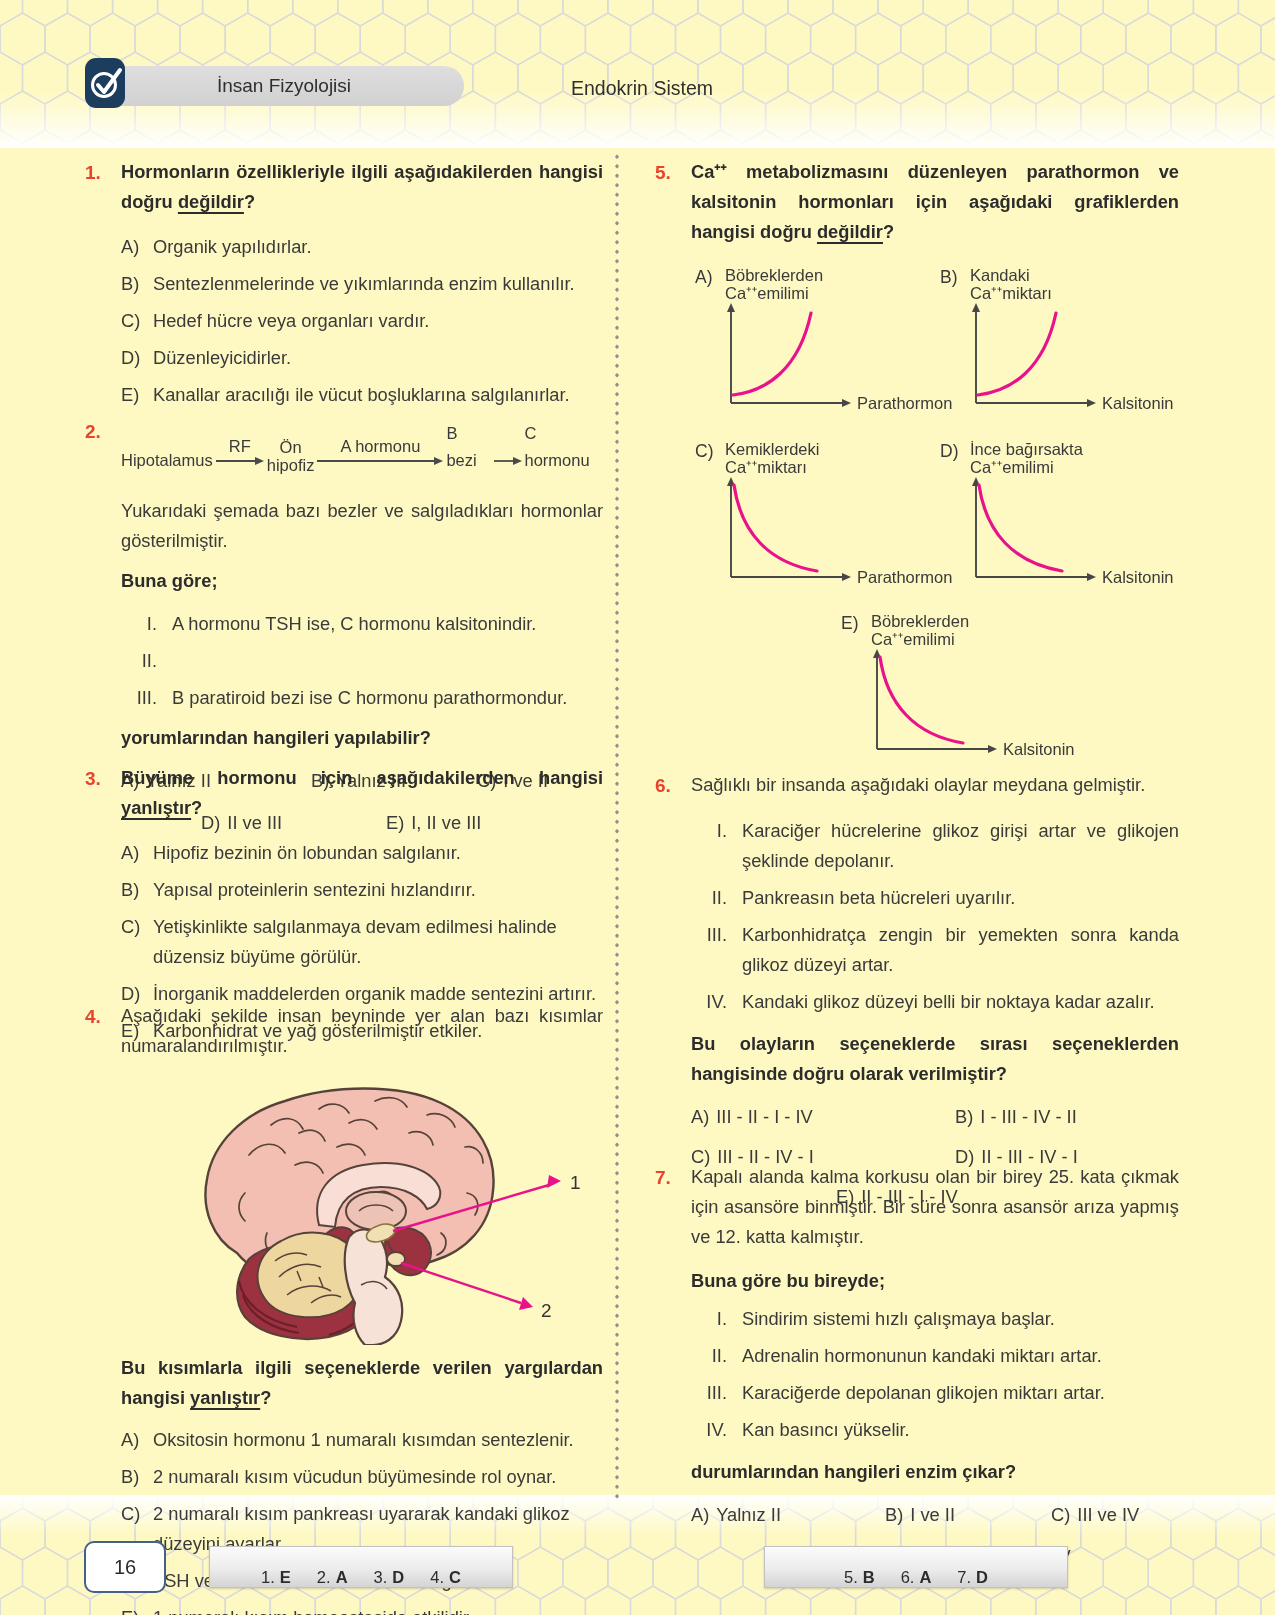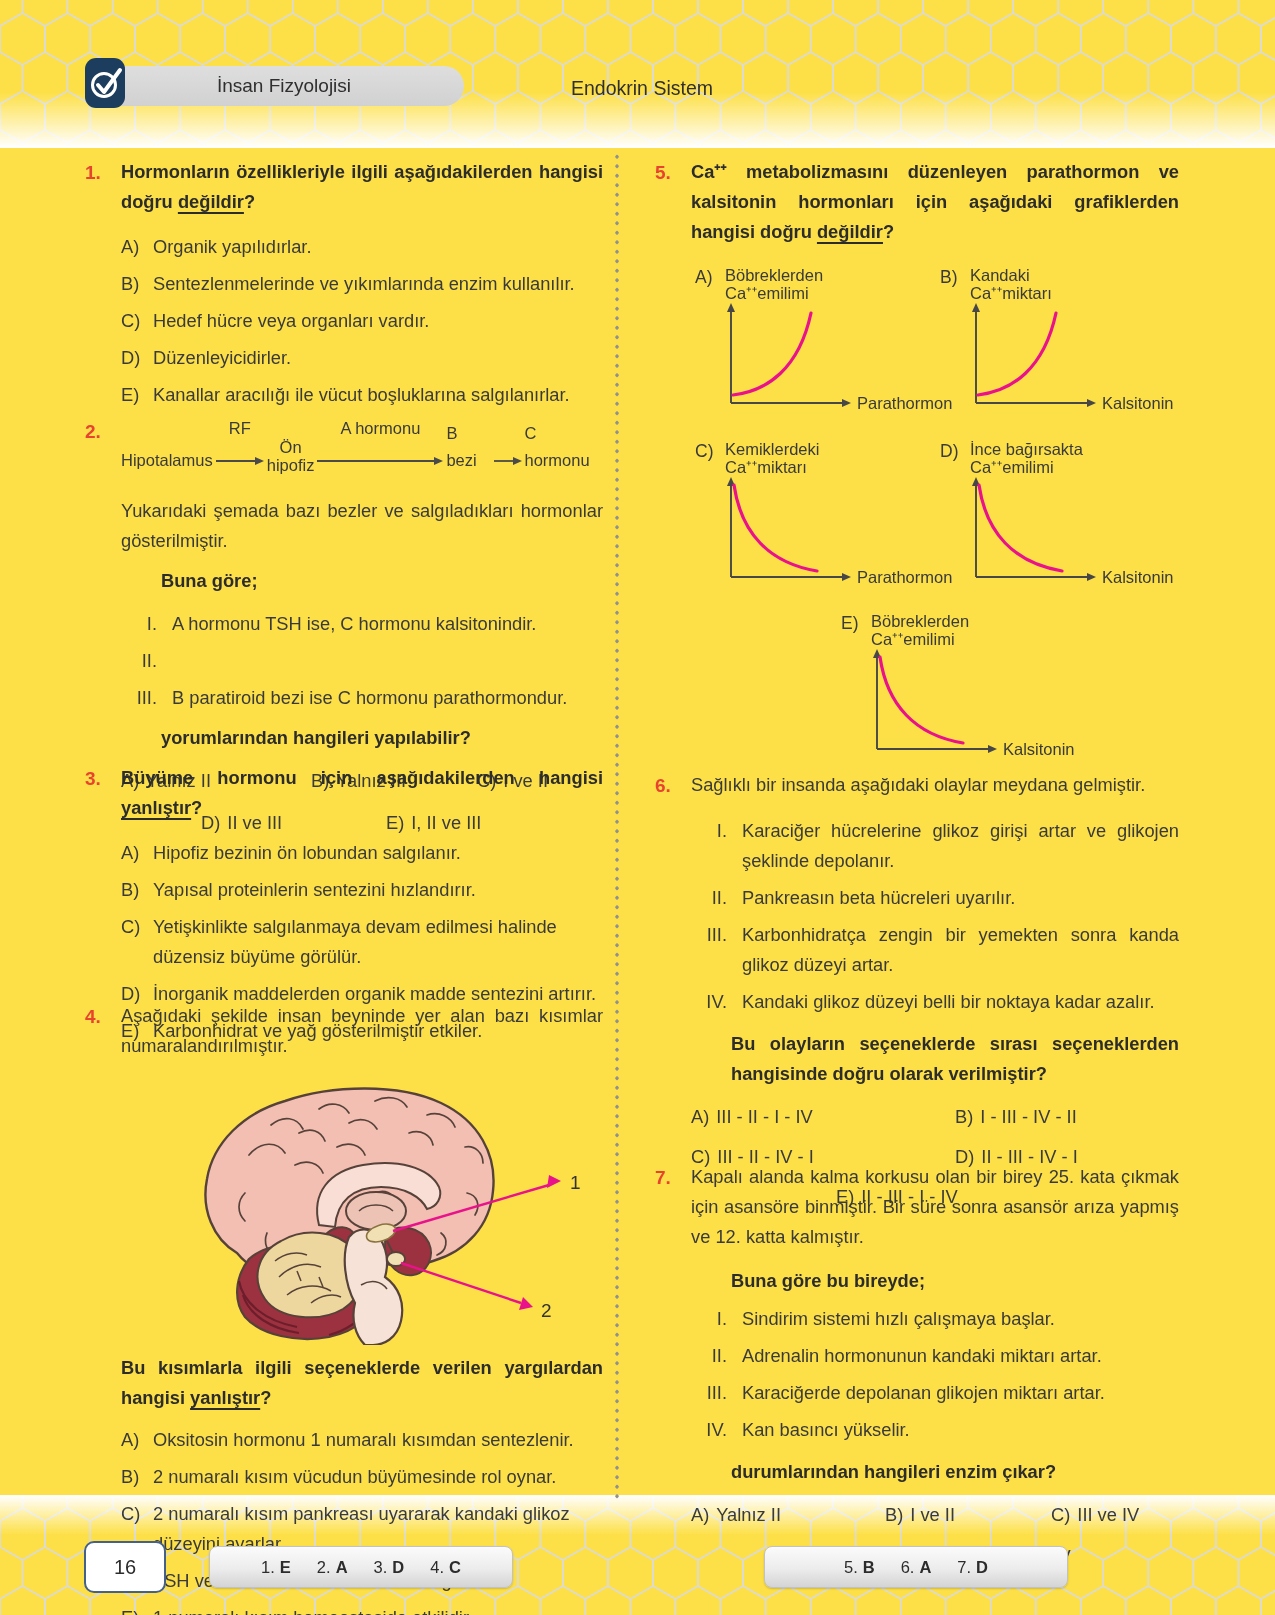--- a/index.html
+++ b/index.html
@@ -1,16 +1,16 @@
 <!DOCTYPE html>
 <html lang="tr"><head>
 <meta charset="utf-8">
 <style>
   html,body{margin:0;padding:0;background:#fff;}
-  .page{position:relative;width:1275px;height:1615px;background:#fde047;overflow:hidden;
+  .page{position:relative;width:1275px;height:1615px;background:#fef9c3;overflow:hidden;
         font-family:"Liberation Sans", sans-serif;color:#3a3a3a;}
   svg{display:block;}
   .band{position:absolute;left:0;}
   .band.top{top:0;}
   .band.bottom{bottom:0;}
   .fade-top{position:absolute;left:0;top:92px;width:1275px;height:56px;
             background:linear-gradient(rgba(255,255,255,0),#ffffff);}
   .fade-bottom{position:absolute;left:0;top:1495px;width:1275px;height:40px;
             background:linear-gradient(#ffffff,rgba(255,255,255,0));}
   
@@ -31,37 +31,37 @@
   #q4{top:1001px;left:85px;width:518px}
   #q5{top:157px;left:655px;width:524px}
   #q6{top:770px;left:655px;width:524px}
   #q7{top:1162px;left:655px;width:524px}
   .qnum{position:absolute;left:0;top:0;font-weight:700;font-size:19px;}
   .qbody{margin-left:36px;}
   p{margin:0;}
   .j{text-align:justify;}
   .stem{font-weight:700;color:#2c2c2c;}
   .u{text-decoration:underline;text-underline-offset:4px;text-decoration-thickness:1.5px;}
-  .bold{font-weight:700;color:#2c2c2c;margin-left:40px;}
+  .bold{font-weight:700;color:#2c2c2c;}
   .opts{margin-top:15px;}
   .opt{display:flex;margin-bottom:7px;}
   .opt .k{flex:none;width:32px;}
   .opt .t{flex:1;}
   .items{margin-top:13px;}
   .item{display:flex;margin-bottom:7px;}
   .item .rn{flex:none;width:36px;text-align:right;margin-right:15px;}
   .item .t{flex:1;text-align:justify;}
   .optrow{display:flex;margin-top:13px;}
   .oi .k{margin-right:7px;}
   .mt8{margin-top:8px}.mt10{margin-top:10px}.mt12{margin-top:12px}.mt14{margin-top:14px}
   .mt16{margin-top:16px}.mt22{margin-top:22px}
   
   .diag{display:flex;align-items:flex-end;gap:3px;font-size:16.5px;color:#3a3a3a;margin-top:4px;}
   .acol{display:flex;flex-direction:column;align-items:center;}
-  .acol .albl{line-height:1.05;margin-bottom:18px;}
+  .acol .albl{line-height:1.05;margin-bottom:0;}
   .acol svg{margin-bottom:7px;}
   .stack{display:flex;flex-direction:column;align-items:center;line-height:1.1;}
   .dax{stroke:#4a4a4a;stroke-width:1.8;}
   .daxf{fill:#4a4a4a;}
   
   .graphrow{display:flex;margin-left:4px;}
   .graph{flex:none;width:245px;}
   .gsvg{overflow:visible;}
   .gk{font-size:17.5px;fill:#3a3a3a;}
   .gl{font-size:16.5px;fill:#3a3a3a;}
@@ -70,23 +70,23 @@
   .curve{fill:none;stroke-width:3.2;stroke-linecap:round;}
   
   .figwrap{margin-left:58px;margin-top:6px;}
   .figlab{font-size:19px;fill:#333333;}
   .bstroke{stroke:#57423a;}
   .magenta-stroke{stroke-width:2.4;}
   
   .pagebox{position:absolute;left:84px;top:1541px;width:78px;height:48px;border:2px solid #44618a;
            border-radius:10px;background:#fff;display:flex;align-items:center;justify-content:center;
            font-size:20px;color:#2c2c2c;z-index:3;}
-  .ansbar{position:absolute;top:1546px;width:302px;height:40px;border-radius:8px;
+  .ansbar{position:absolute;top:1546px;width:302px;height:40px;border-radius:0;
           background:linear-gradient(#fbfbfb,#ececec 55%,#d4d4d4);border:1px solid #c2c2c2;
-          box-shadow:0 1px 2px rgba(0,0,0,.18);display:flex;align-items:center;justify-content:center;
+          box-shadow:0 1px 2px rgba(0,0,0,.18);display:flex;align-items:flex-end;justify-content:center;
           gap:26px;font-size:16.5px;color:#2c2c2c;z-index:3;}
   .ansbar.left{left:209px;} .ansbar.right{left:764px;}
   .ans .a{font-weight:700;margin-left:5px;}
 </style>
 </head>
 <body>
 
 <div class="page">
 
   <svg class="band top" id="hexTop" width="1275" height="148">

